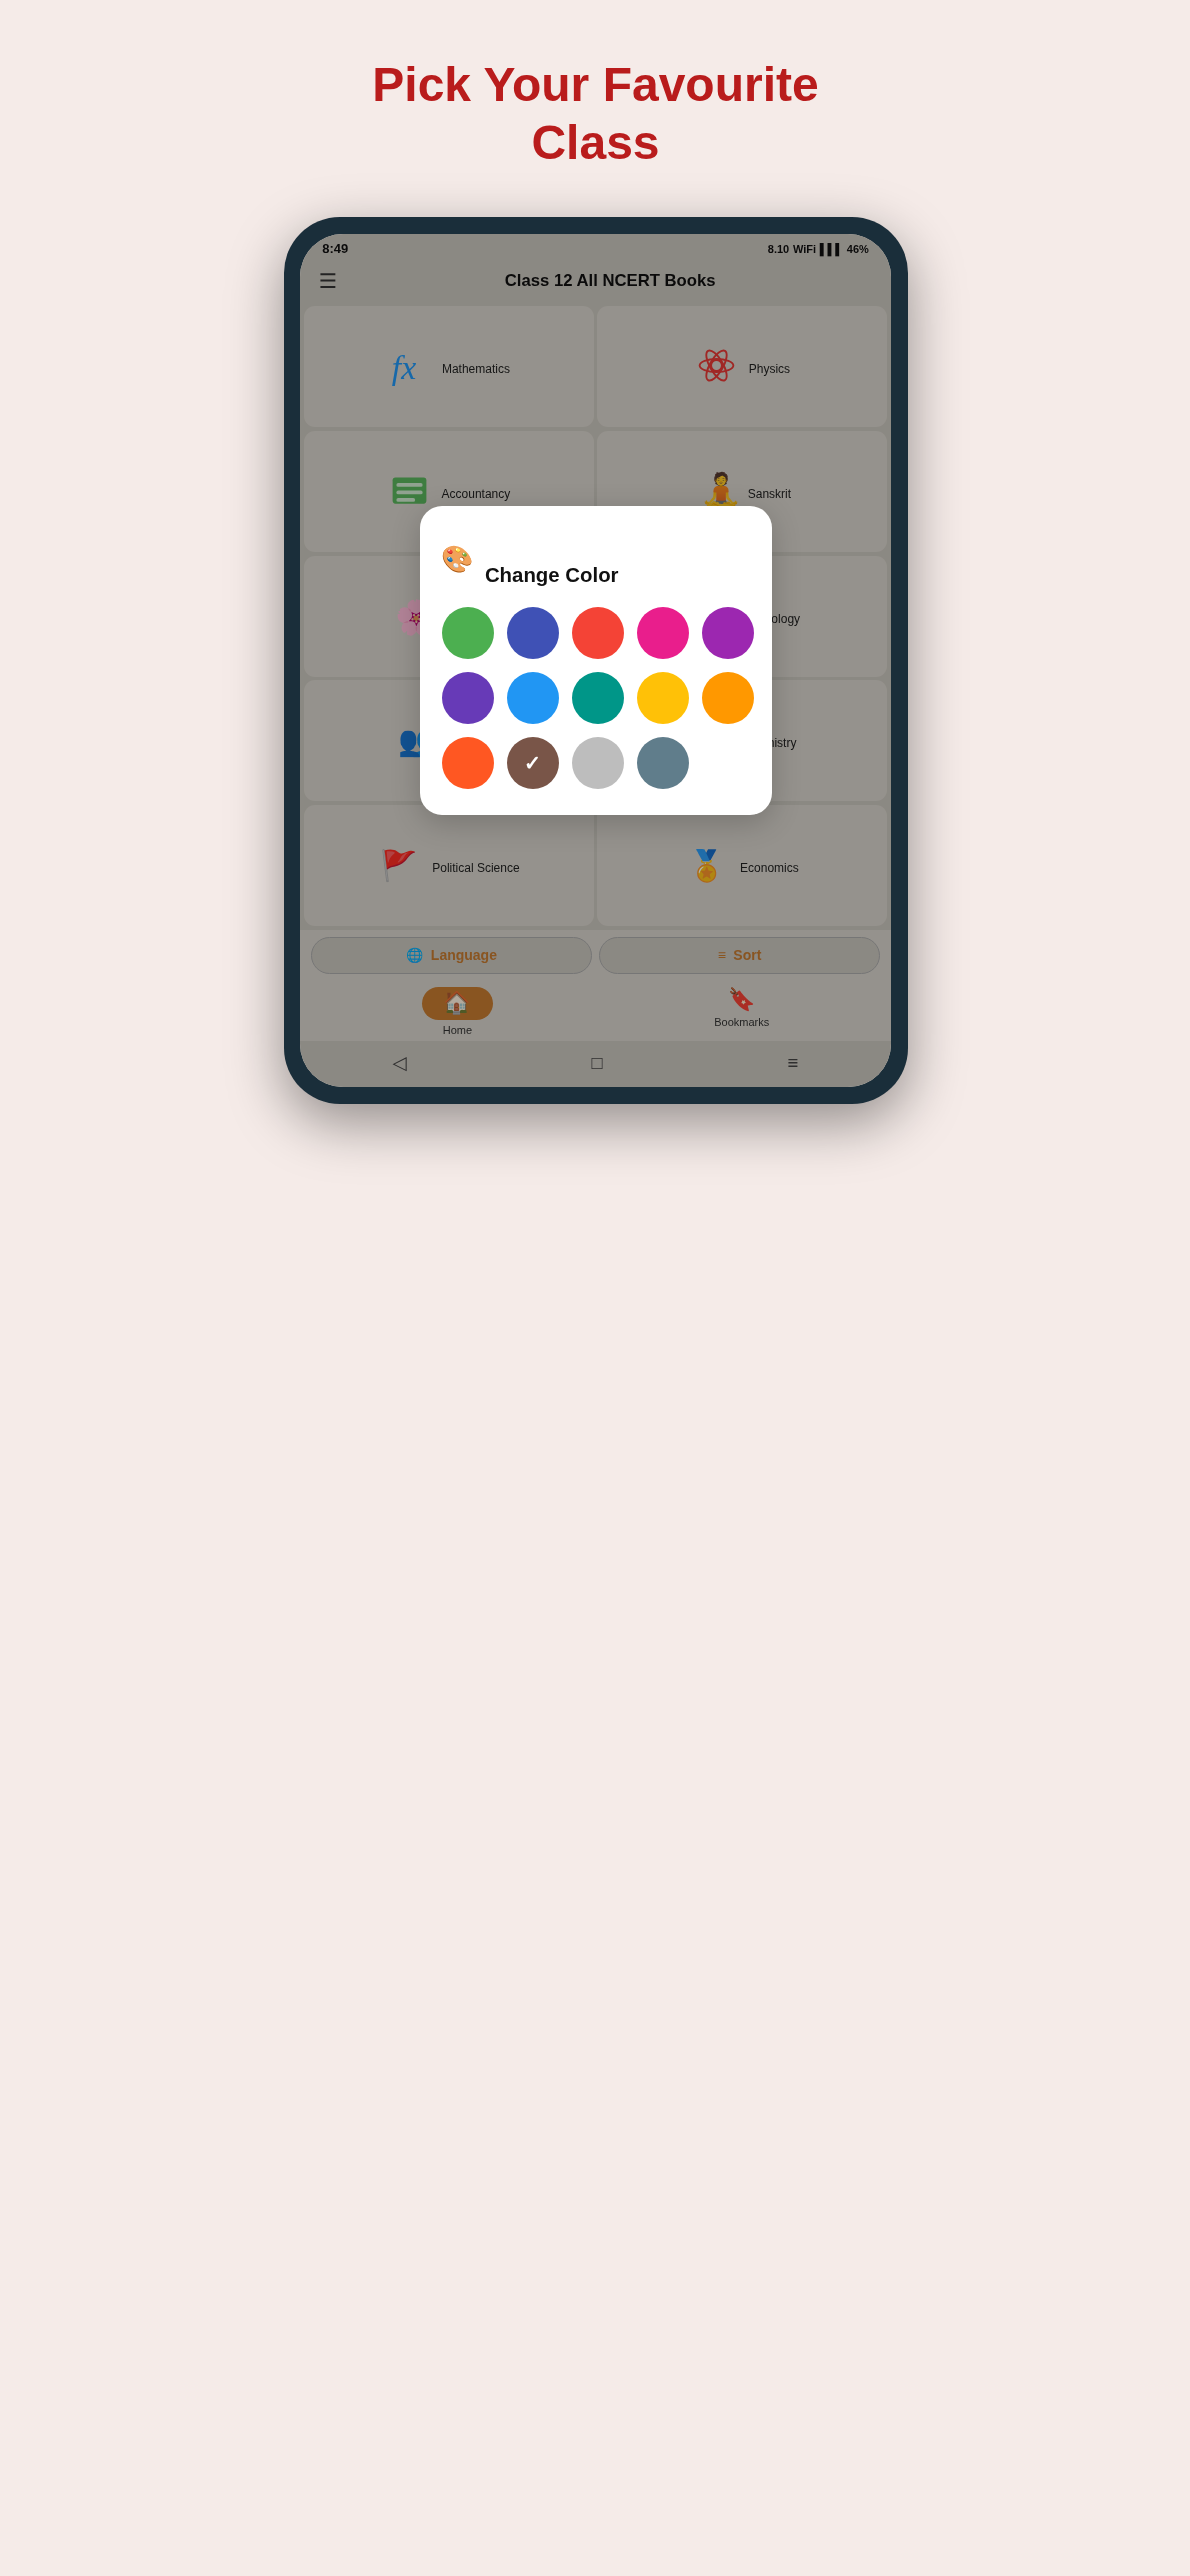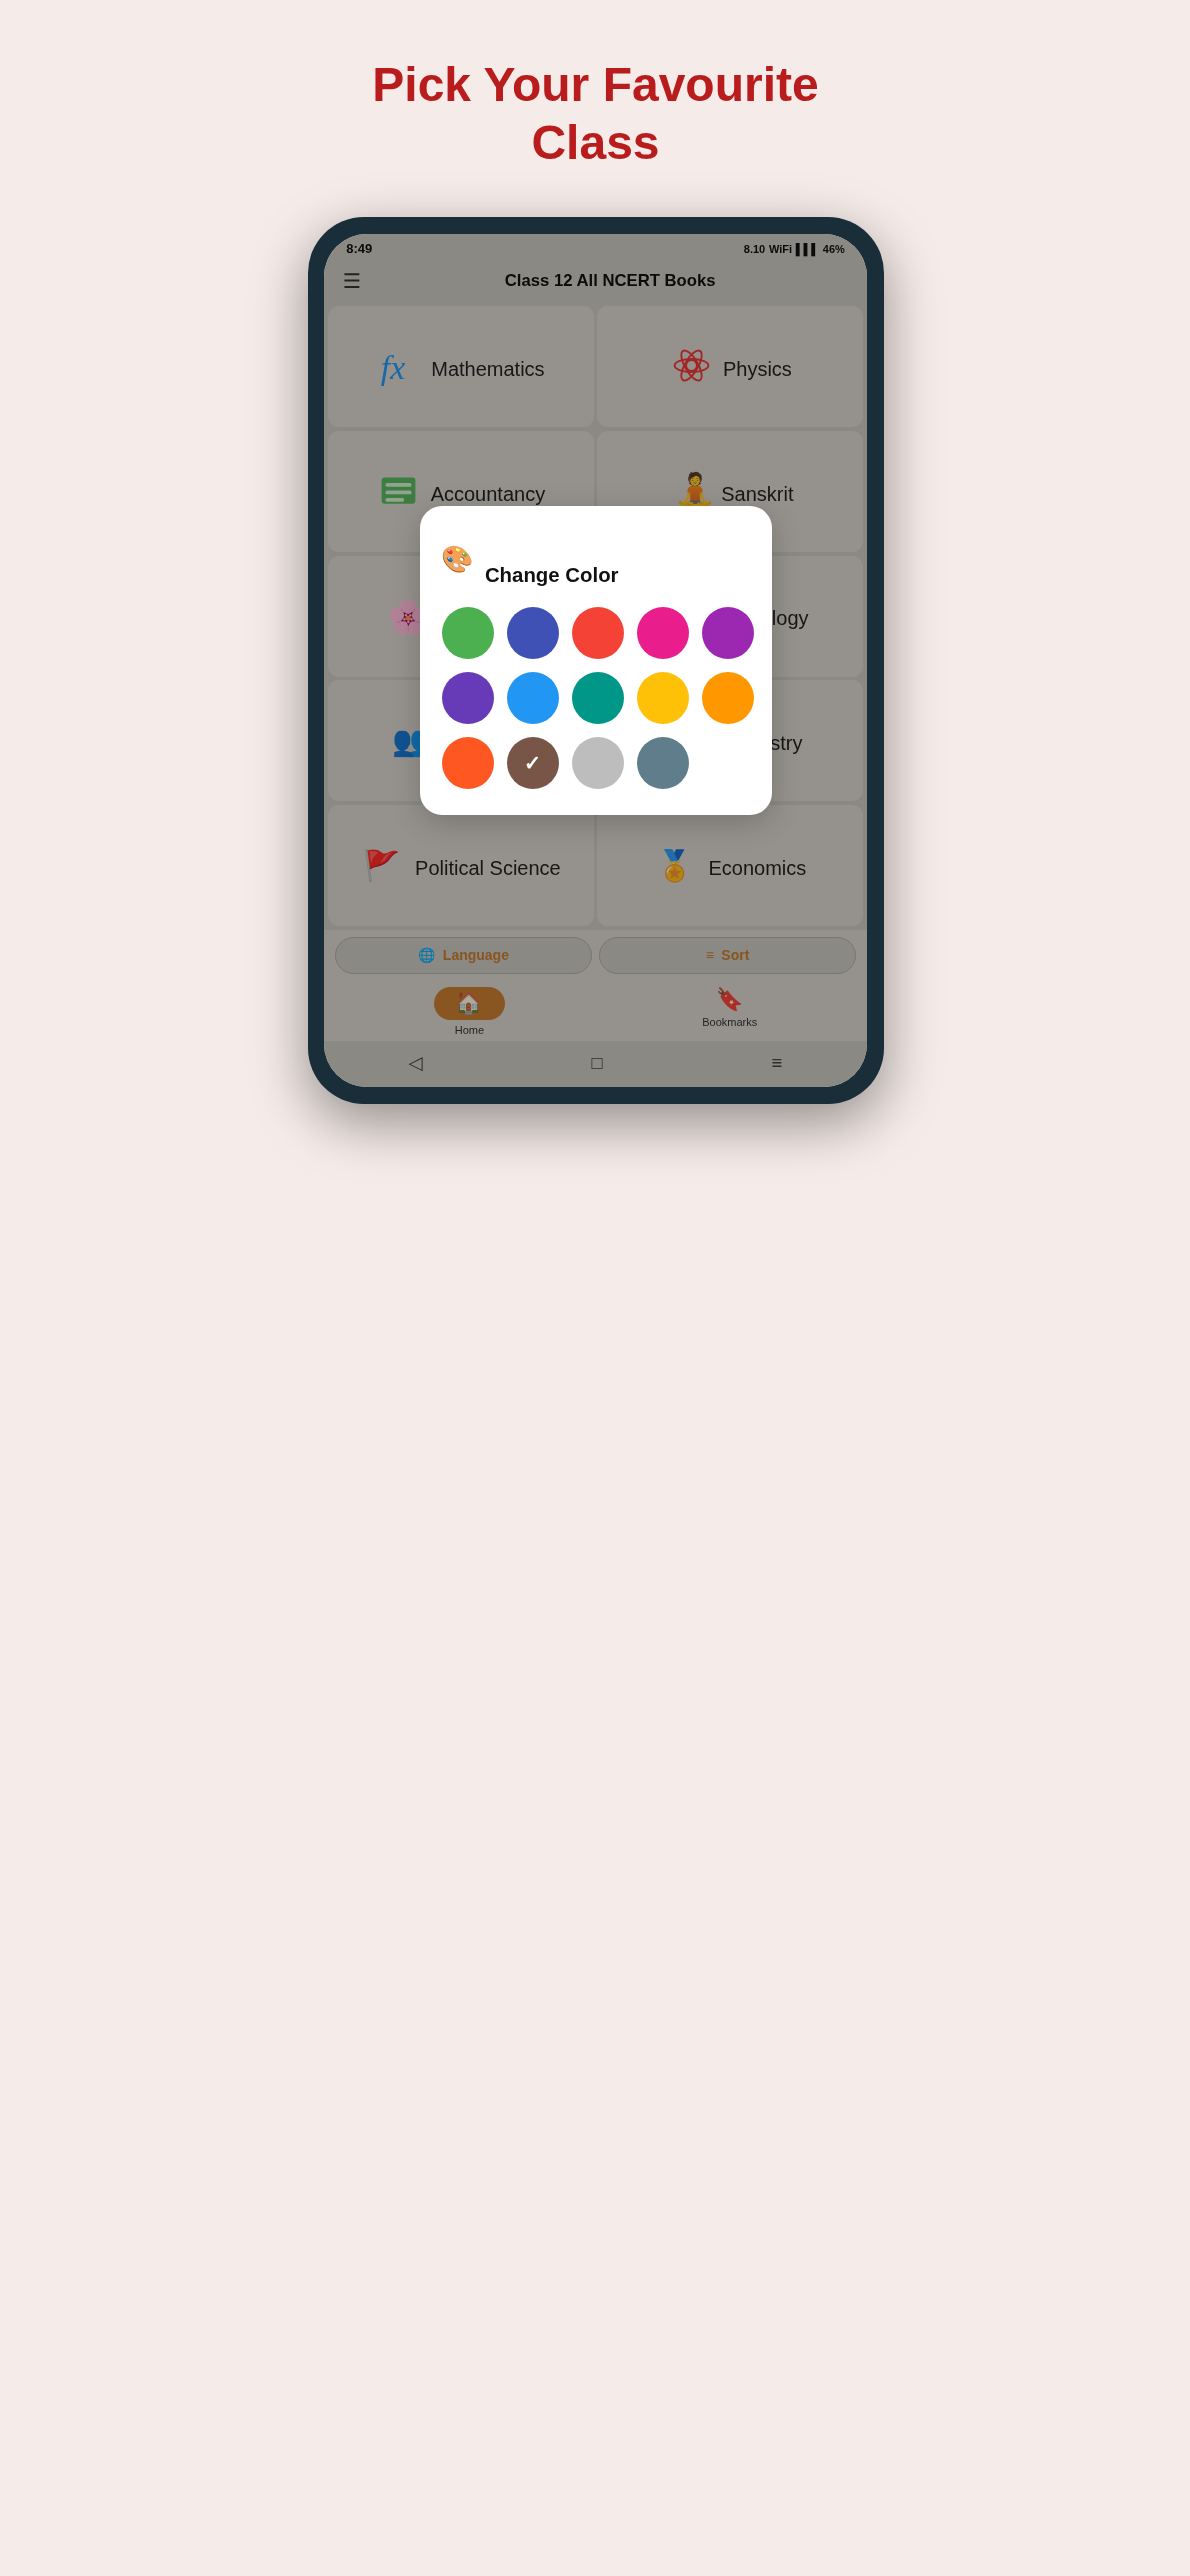--- a/index.html
+++ b/index.html
@@ -16,21 +16,21 @@
     .page-title {
       font-size: 48px;
       font-weight: 900;
       text-align: center;
       color: #b91c1c;
       margin-bottom: 46px;
       margin-top: 28px;
       line-height: 1.2;
     }
     .phone-outer {
-      width: 576px;
+      width: 624px;
       background: #1a2e3a;
       border-radius: 56px;
       padding: 16.7px;
       box-shadow: 0 18.5px 56px rgba(0,0,0,0.4);
       position: relative;
     }
     .phone-inner {
       background: #c8c4bc;
       border-radius: 43px;
       overflow: hidden;
@@ -72,21 +72,21 @@
       display: flex;
       flex-direction: row;
       align-items: center;
       justify-content: center;
       padding: 22px 11px 16.7px;
       cursor: pointer;
       gap: 9.3px;
       min-height: 121px;
     }
     .subject-icon { font-size: 45px; line-height: 1; }
-    .subject-label { font-size: 20px; color: #222; font-weight: 500; text-align: center; }
+    .subject-label { font-size: 12px; color: #222; font-weight: 500; text-align: center; }
     
     .modal-overlay {
       position: absolute;
       top: 0; left: 0; right: 0; bottom: 0;
       background: rgba(0,0,0,0.3);
       display: flex;
       align-items: center;
       justify-content: center;
       z-index: 10;
     }

